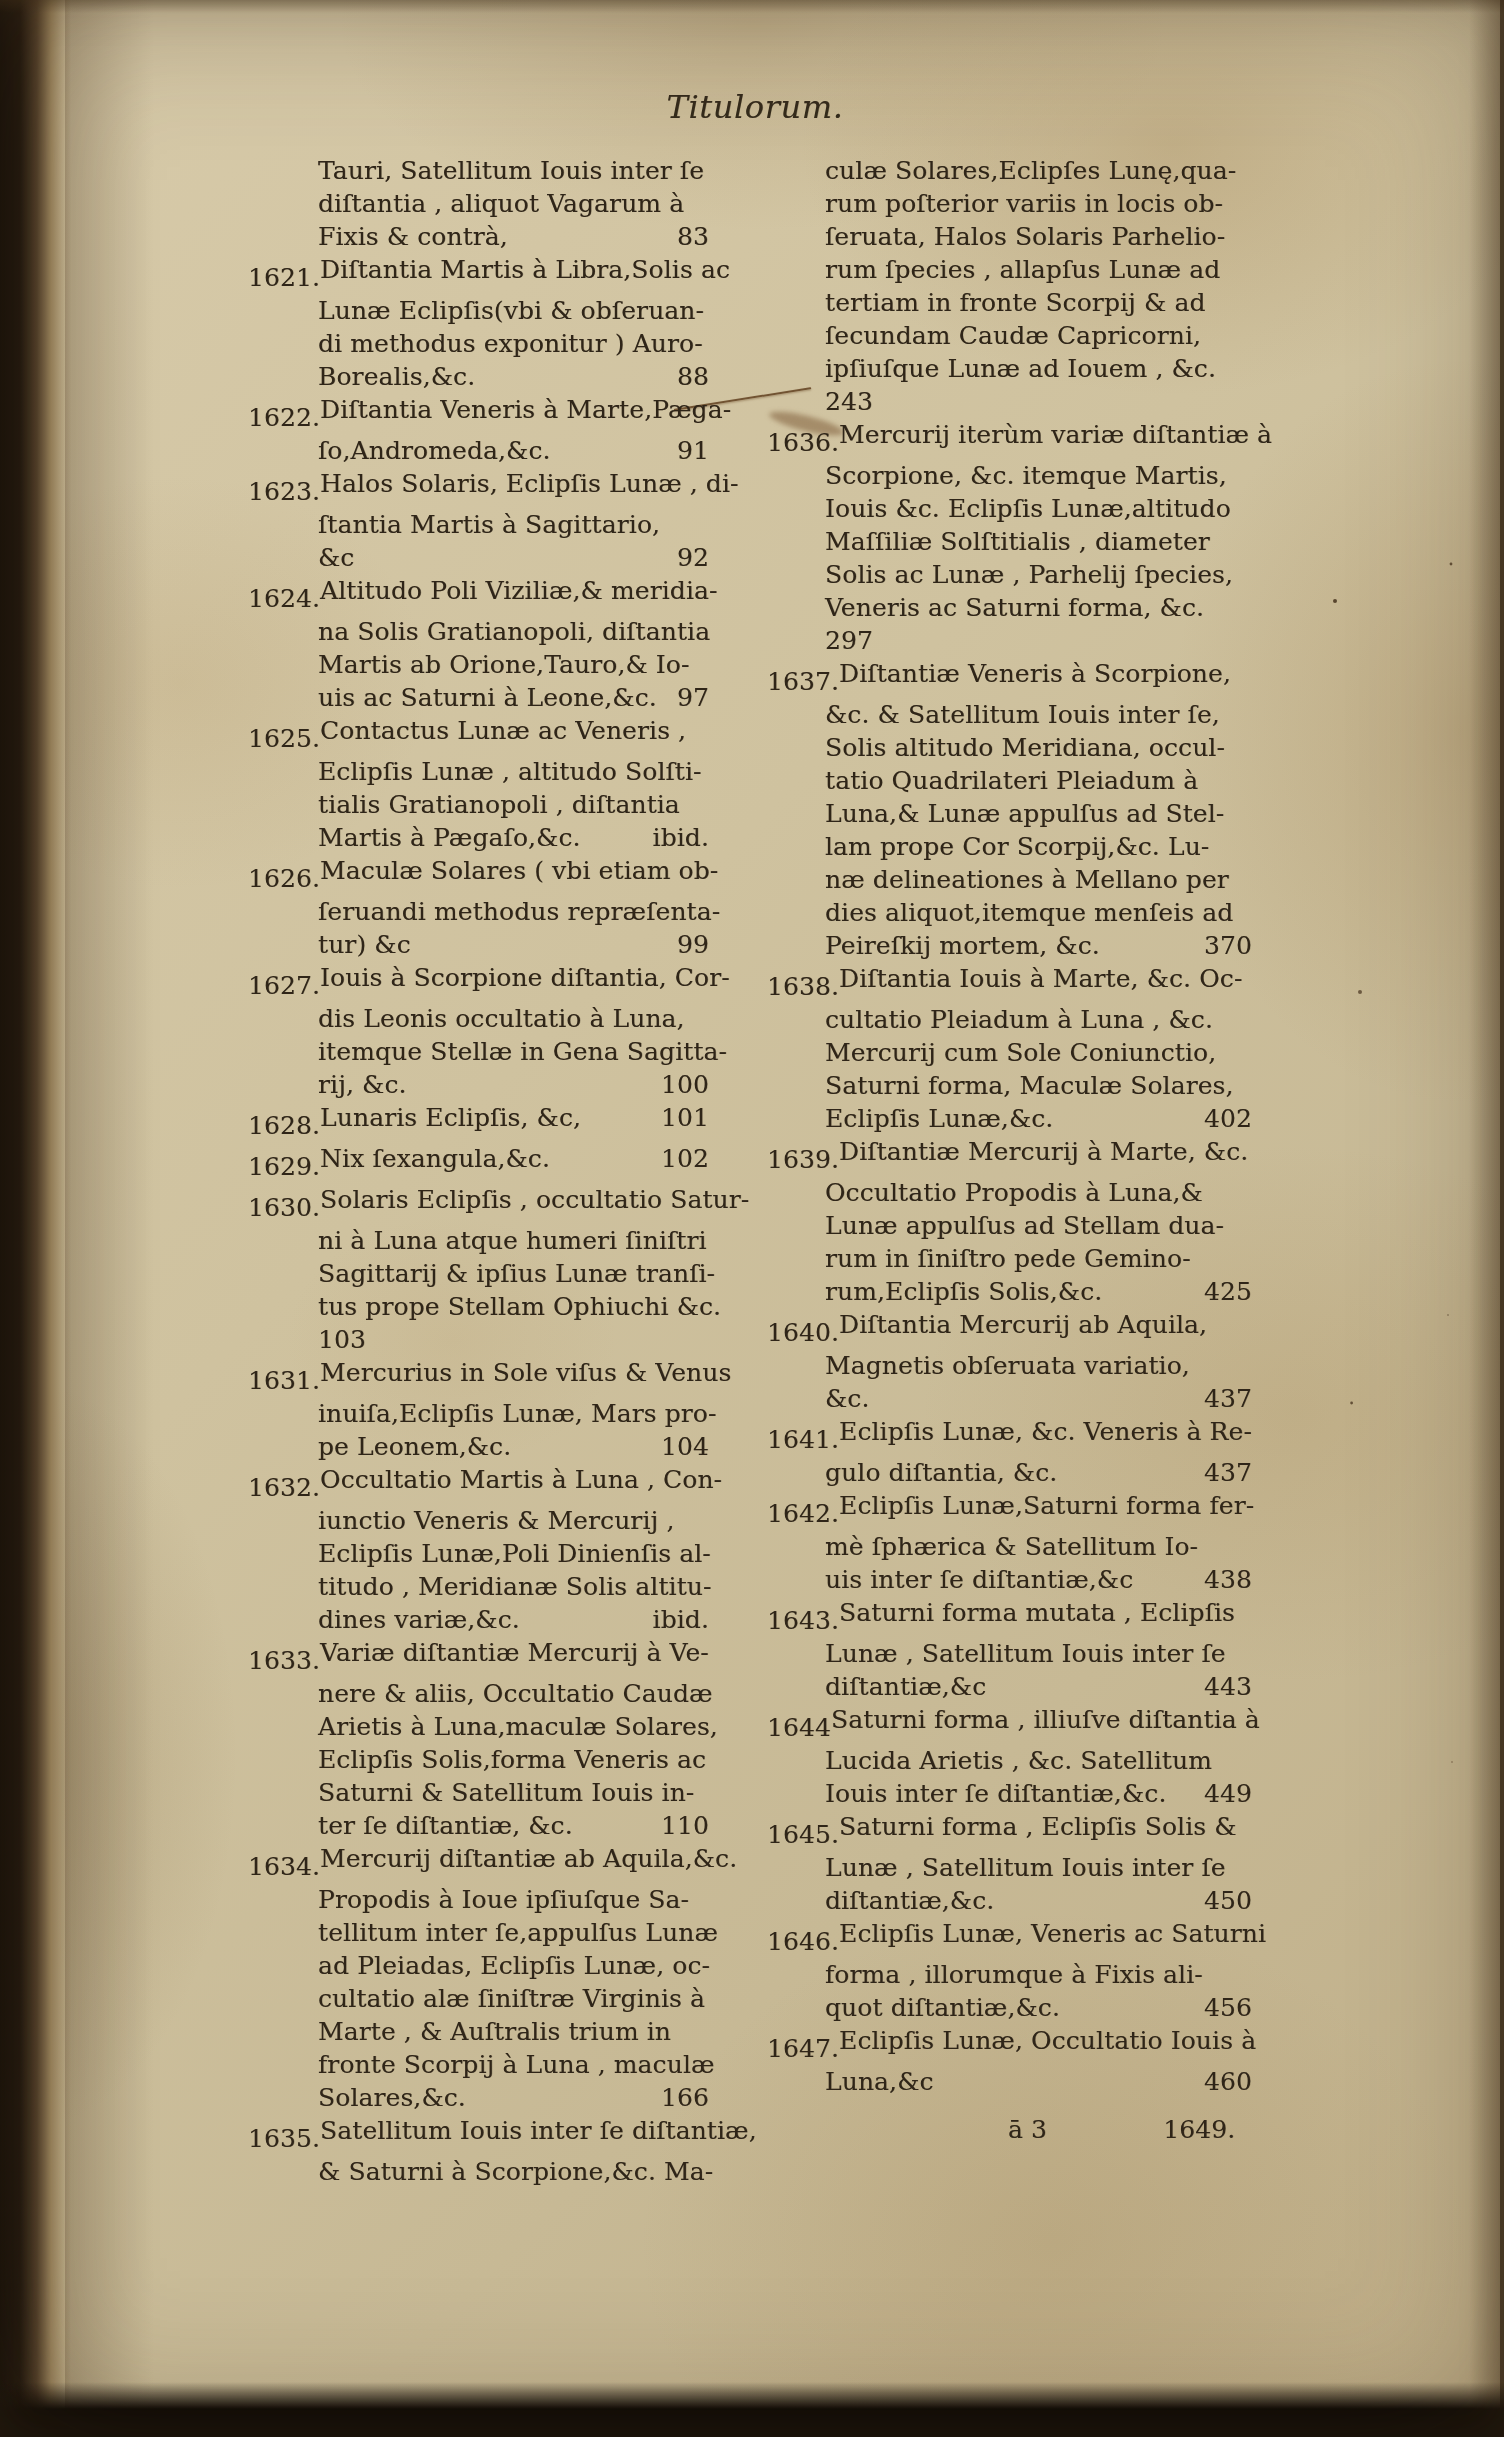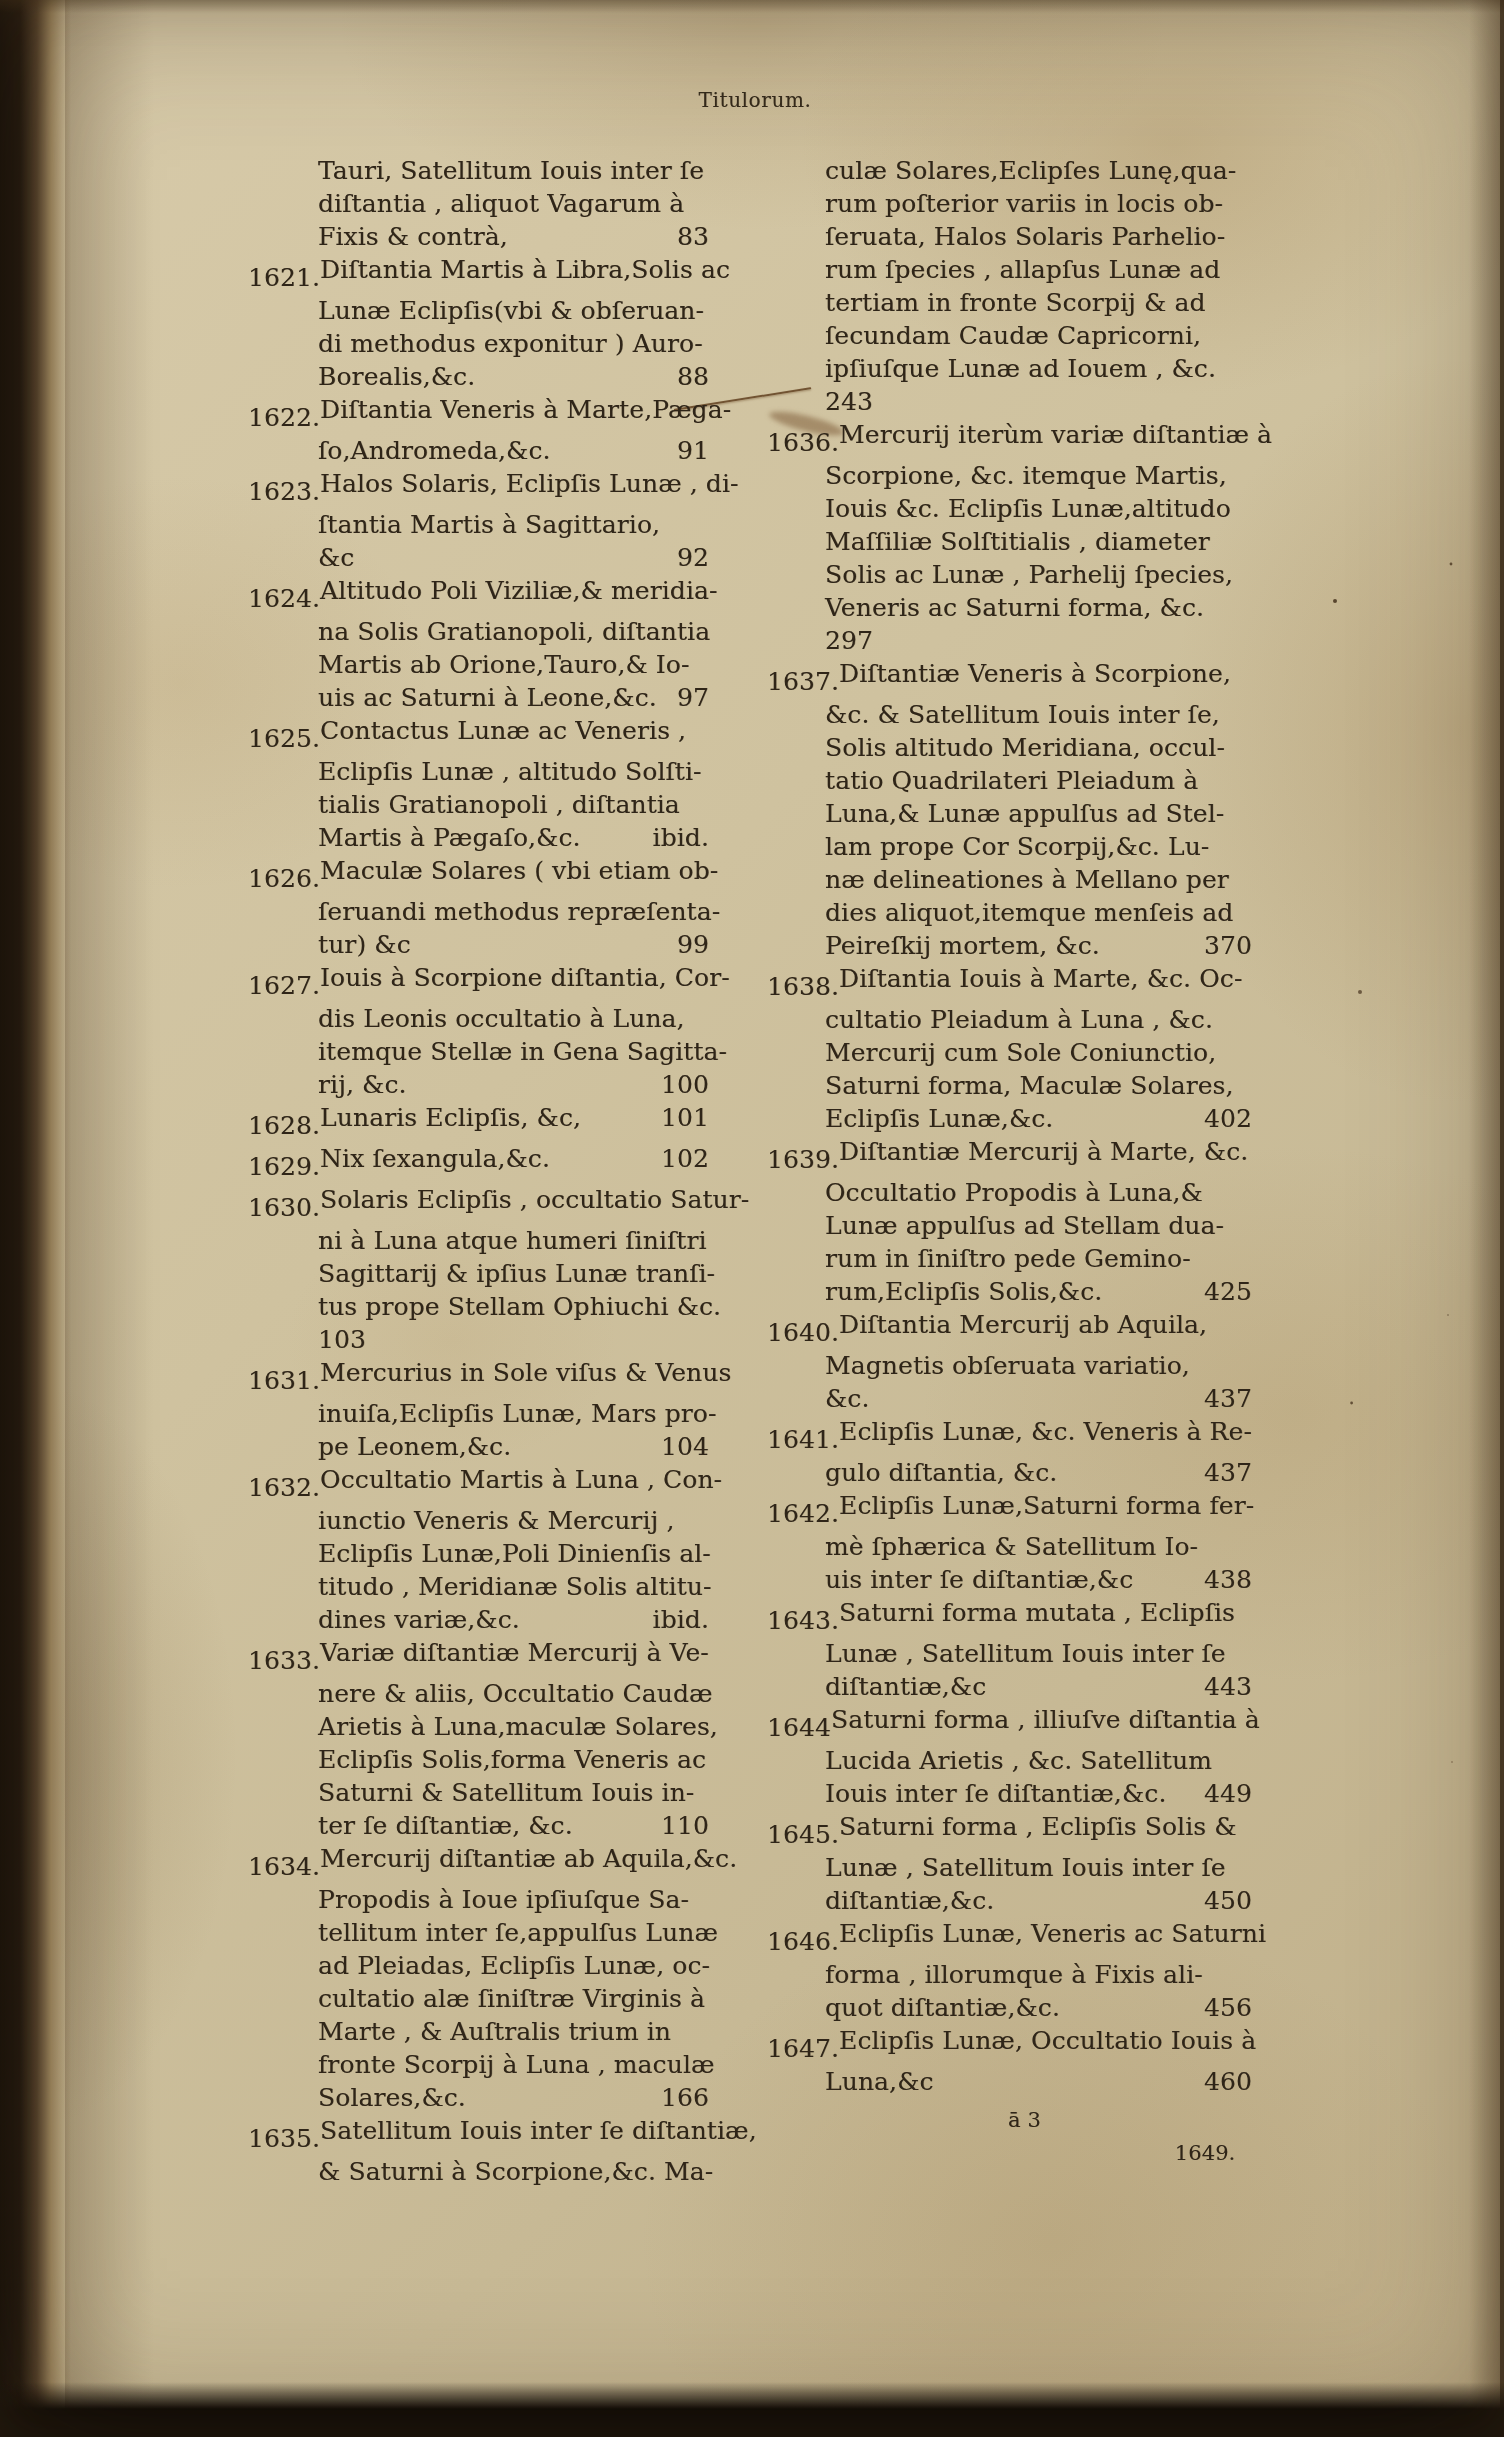--- a/index.html
+++ b/index.html
@@ -46,36 +46,36 @@
   .margin-specks{position:absolute;left:1333px;top:599px;width:4.1px;height:4.1px;border-radius:50%;
     background:rgba(60,40,20,.8);
     box-shadow:116px -37px 0 -0.6px rgba(60,40,20,.7),
                25px 391px 0 0 rgba(60,40,20,.65),
                113px 714px 0 -1.2px rgba(60,40,20,.6),
                16.6px 802px 0 -0.6px rgba(60,40,20,.7),
                117px 1161px 0 -1.2px rgba(60,40,20,.55);}
 
   .header{
     position:absolute;top:88px;left:259px;width:992px;
-    text-align:center;font-size:20px;letter-spacing:0.6px;
+    text-align:center;font-style:italic;font-size:32px;letter-spacing:0.6px;
     color:#342a1b;
   }
   .col{position:absolute;top:154px;font-size:25px;letter-spacing:0.1px;}
   .col-left{left:248px;width:461px;}
   .col-right{left:767px;width:485px;}
   .entry{padding-left:70px;}
   .col-right .entry{padding-left:58px;}
   .line{display:flex;line-height:33px;white-space:pre;}
   .num{flex:0 0 auto;min-width:70px;margin-left:-70px;margin-top:8px;}
   .col-right .num{min-width:58px;margin-left:-58px;}
   .txt{flex:0 0 auto;}
   .ref{margin-left:auto;padding-left:14.2px;}
   .ref-own{flex:0 0 auto;text-align:center;}
   .entry,.header,.footer-line{text-shadow:0.4px 0 0 rgba(47,36,24,.35);}
-  .footer-line{display:flex;line-height:33px;margin-top:6px;font-size:21px;flex-direction:column;}
+  .footer-line{display:flex;line-height:33px;margin-top:15px;font-size:25px;}
   .sig{margin-left:241px;}
   .catch{margin-left:auto;margin-right:16.6px;}
 </style>
 </head>
 <body>
 
 <div class="scan">
   <div class="paper"></div>
   <div class="spine-left"></div>
   <div class="gutter-shadow"></div>

